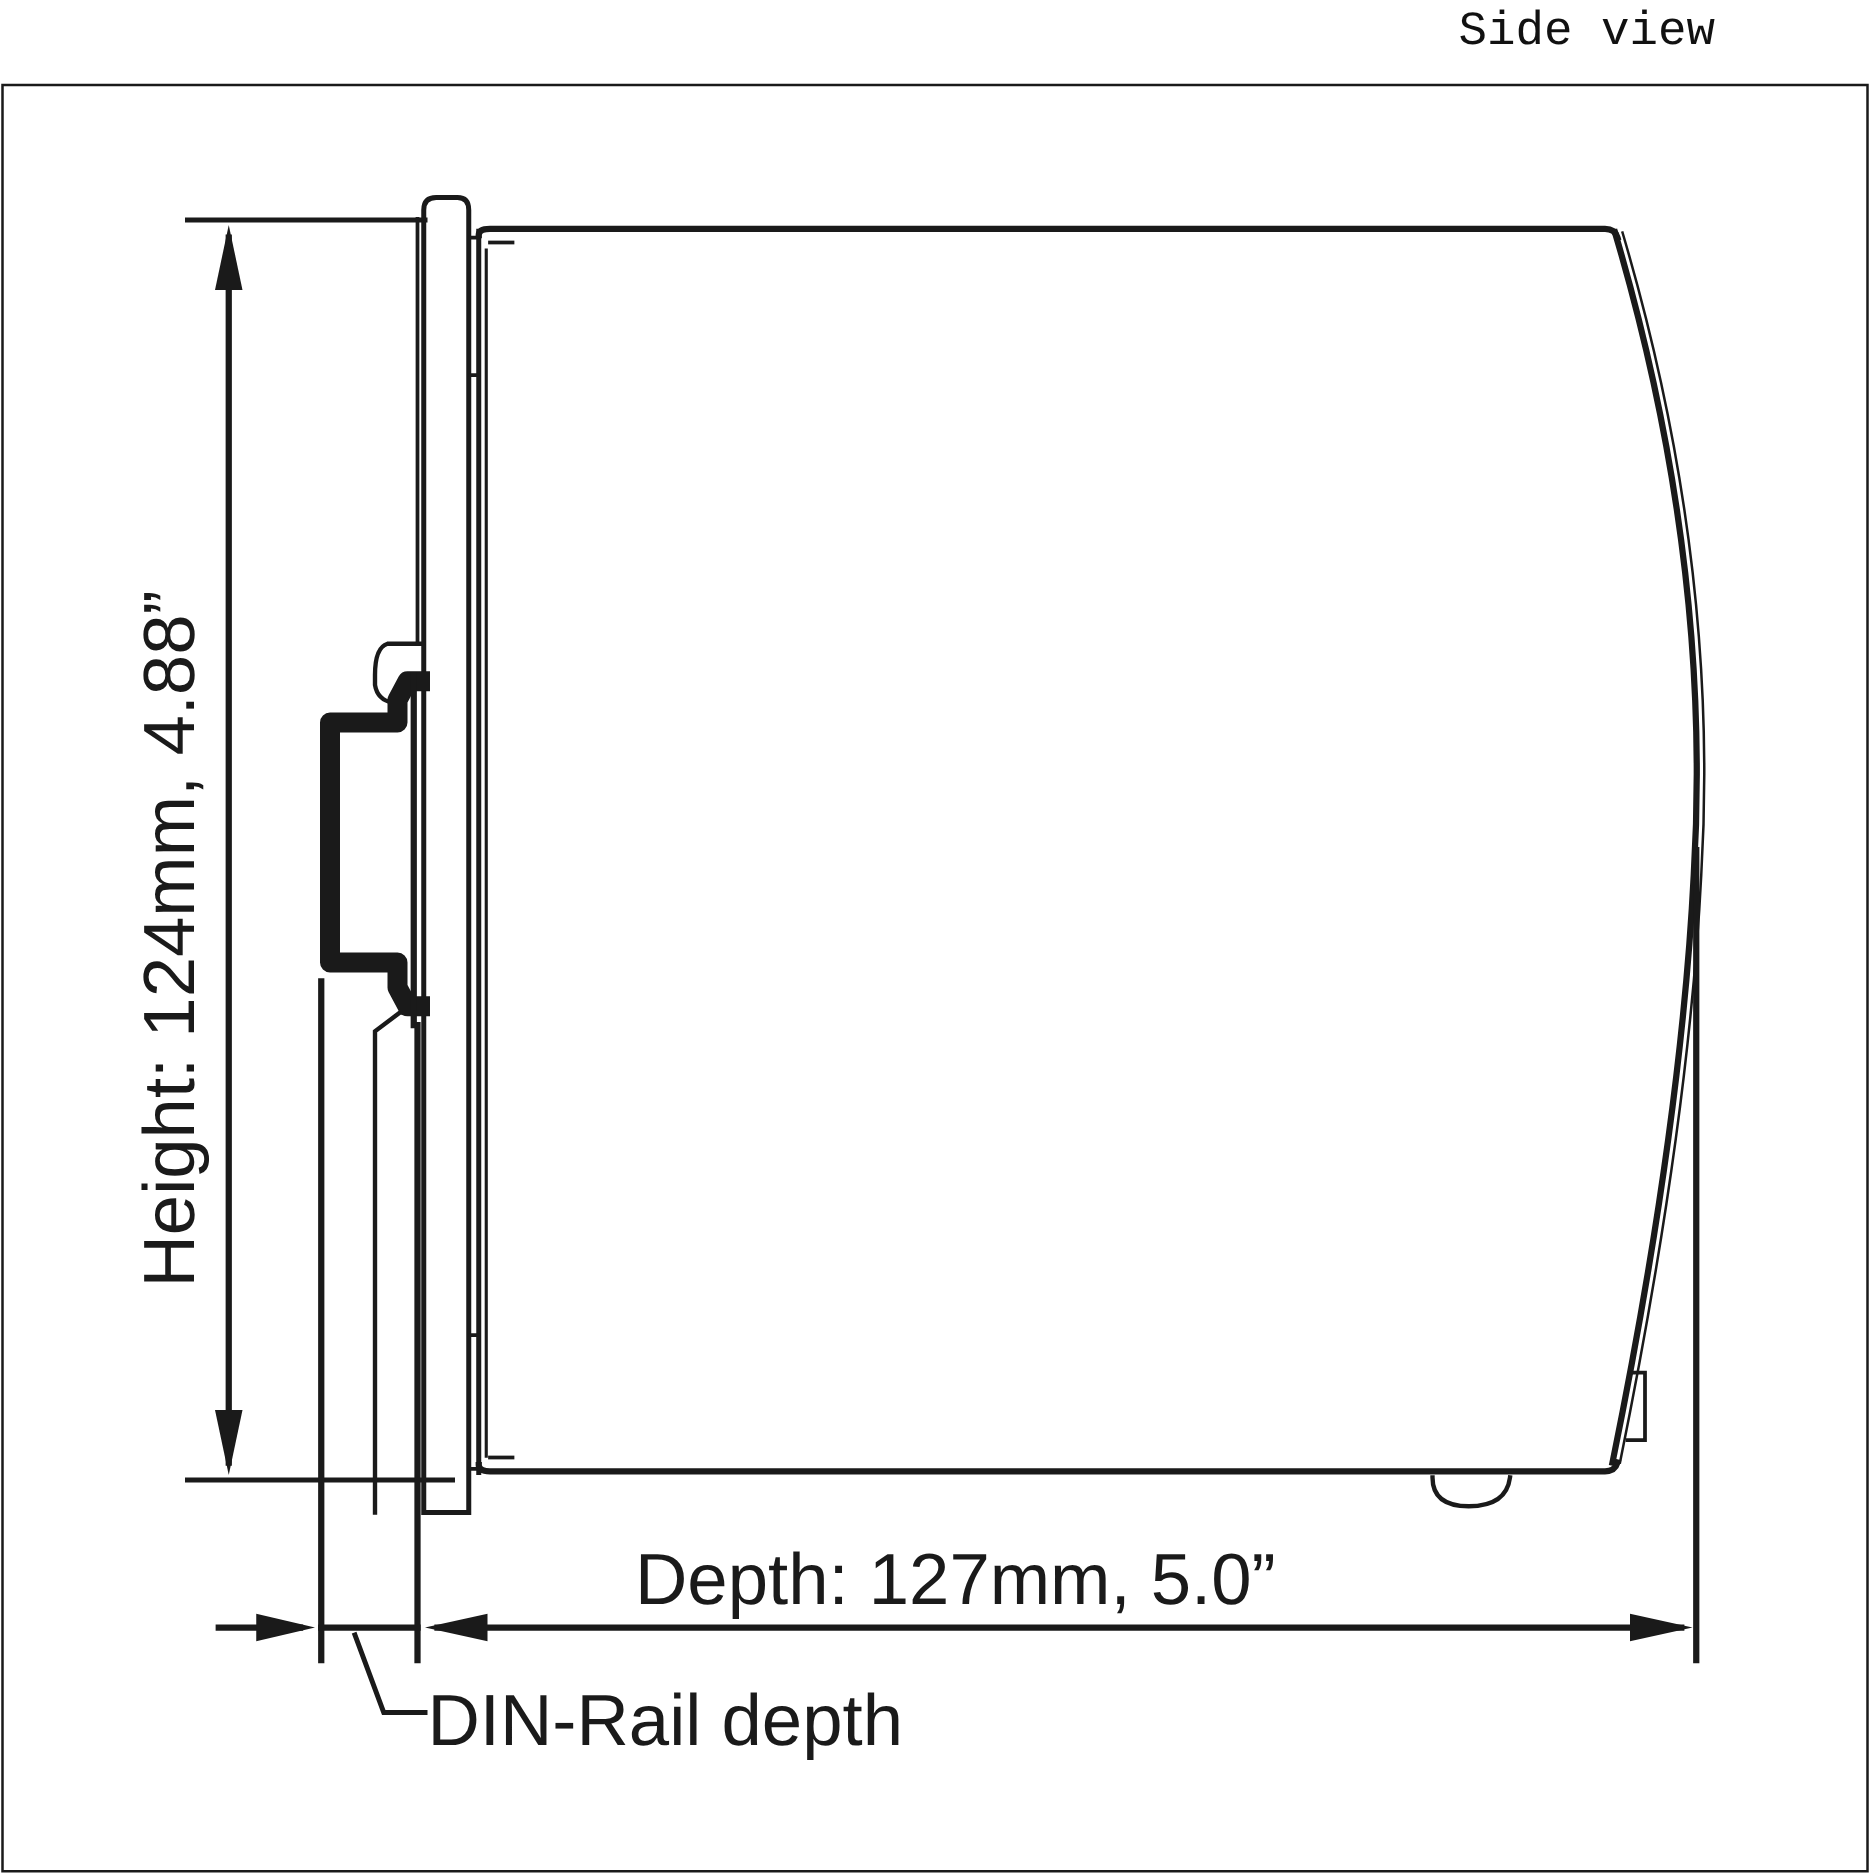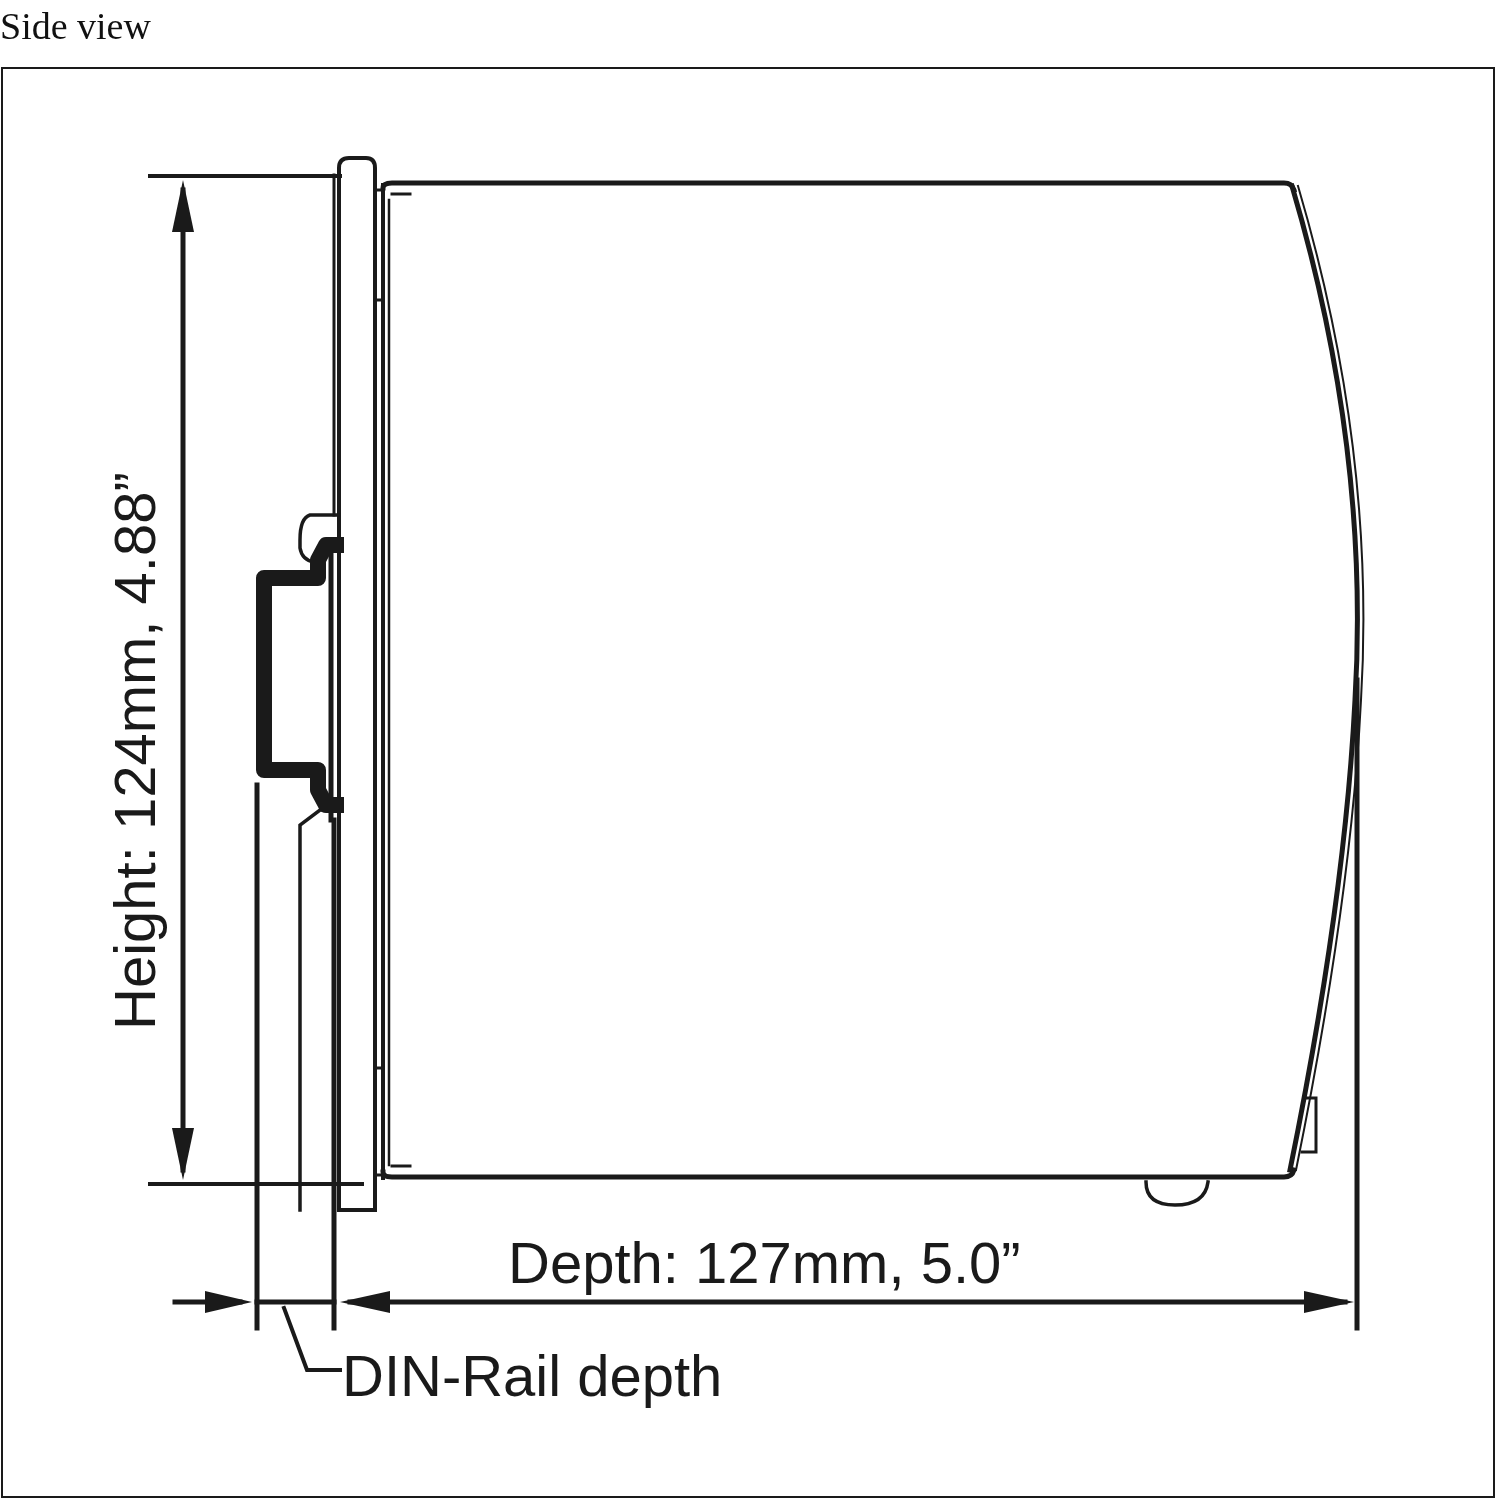--- a/index.html
+++ b/index.html
@@ -1,19 +1,19 @@
 <!DOCTYPE html>
 <html><head>
 <meta charset="utf-8">
 <style>
   html, body { margin:0; padding:0; background:#ffffff; }
   body { width:1497px; height:1500px; position:relative; overflow:hidden; }
   .title {
     position:absolute; left:0; top:0; width:1372px; height:60px;
-    text-align:left; font-family:Liberation Serif, serif; font-size:38px;
+    text-align:right; font-family:Liberation Mono, monospace; font-size:38px;
     line-height:52px; color:#111111;
   }
   .frame {
     position:absolute; left:1px; top:67px; width:1494px; height:1431px;
     border:2px solid #1a1a1a; box-sizing:border-box;
   }
   svg { position:absolute; left:0; top:0; }
   .lbl { font-family:"Liberation Sans", sans-serif; fill:#1a1a1a; }
 </style>
 </head>

